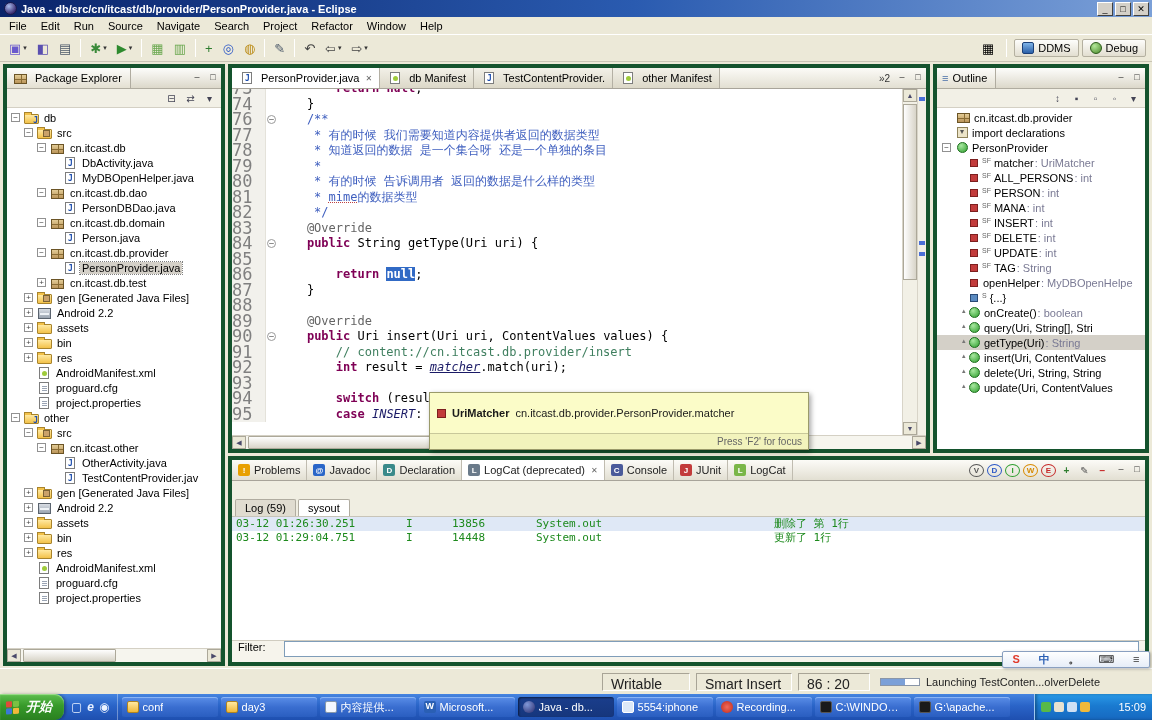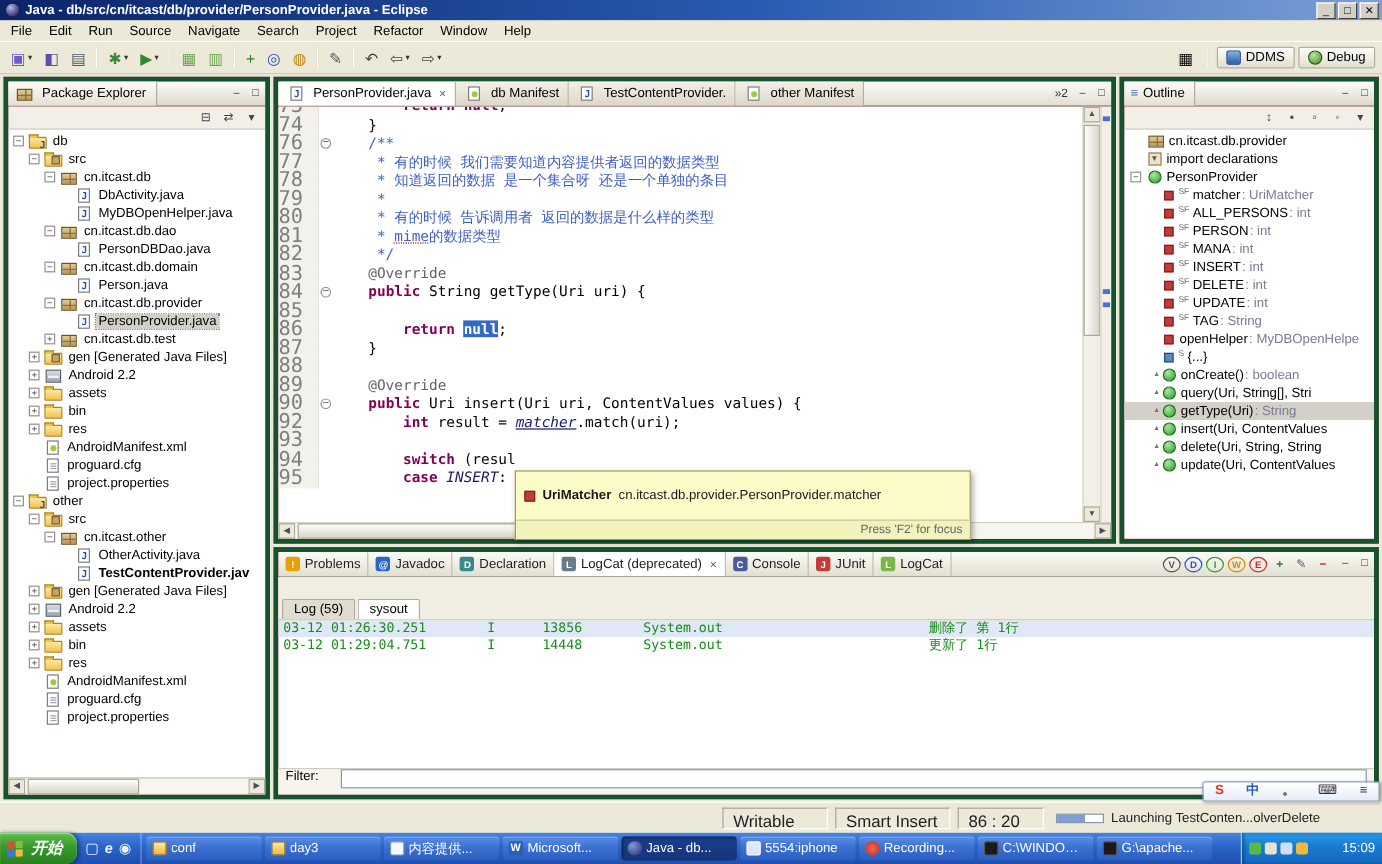--- a/index.html
+++ b/index.html
@@ -425,21 +425,21 @@
           <div class="trow" style="padding-left: 29px;">
             <span class="exp box">−</span>
             <span class="tic ic-package"></span>
             <span class="tlabel">cn.itcast.other</span>
           </div>
           <div class="trow" style="padding-left: 42px;">
             <span class="exp"></span>
             <span class="tic ic-jfile"></span>
             <span class="tlabel">OtherActivity.java</span>
           </div>
-          <div class="trow" style="padding-left: 42px; font-weight: bold;">
+          <div class="trow" style="padding-left: 42px;">
             <span class="exp"></span>
             <span class="tic ic-jfile"></span>
             <span class="tlabel">TestContentProvider.jav</span>
           </div>
           <div class="trow" style="padding-left: 16px;">
             <span class="exp box">+</span>
             <span class="tic ic-src"></span>
             <span class="tlabel">gen [Generated Java Files]</span>
           </div>
           <div class="trow" style="padding-left: 16px;">
@@ -604,20 +604,25 @@
                     <span class="ctext"><span class="tk-ann">    @Override</span></span>
                   </div>
                   <div class="cline">
                     <span class="lnum">90</span>
                     <span class="fmargin">
                       <span class="fcirc">−</span>
                     </span>
                     <span class="ctext"><span class="tk-p">    </span><span class="tk-kw">public</span><span class="tk-p"> Uri insert(Uri uri, ContentValues values) {</span></span>
                   </div>
                   <div class="cline">
+                    <span class="lnum">91</span>
+                    <span class="fmargin"></span>
+                    <span class="ctext"><span class="tk-cm">        // content://cn.itcast.db.provider/insert</span></span>
+                  </div>
+                  <div class="cline">
                     <span class="lnum">92</span>
                     <span class="fmargin"></span>
                     <span class="ctext"><span class="tk-p">        </span><span class="tk-kw">int</span><span class="tk-p"> result = </span><span class="tk-st">matcher</span><span class="tk-p">.match(uri);</span></span>
                   </div>
                   <div class="cline">
                     <span class="lnum">93</span>
                     <span class="fmargin"></span>
                     <span class="ctext"></span>
                   </div>
                   <div class="cline">

